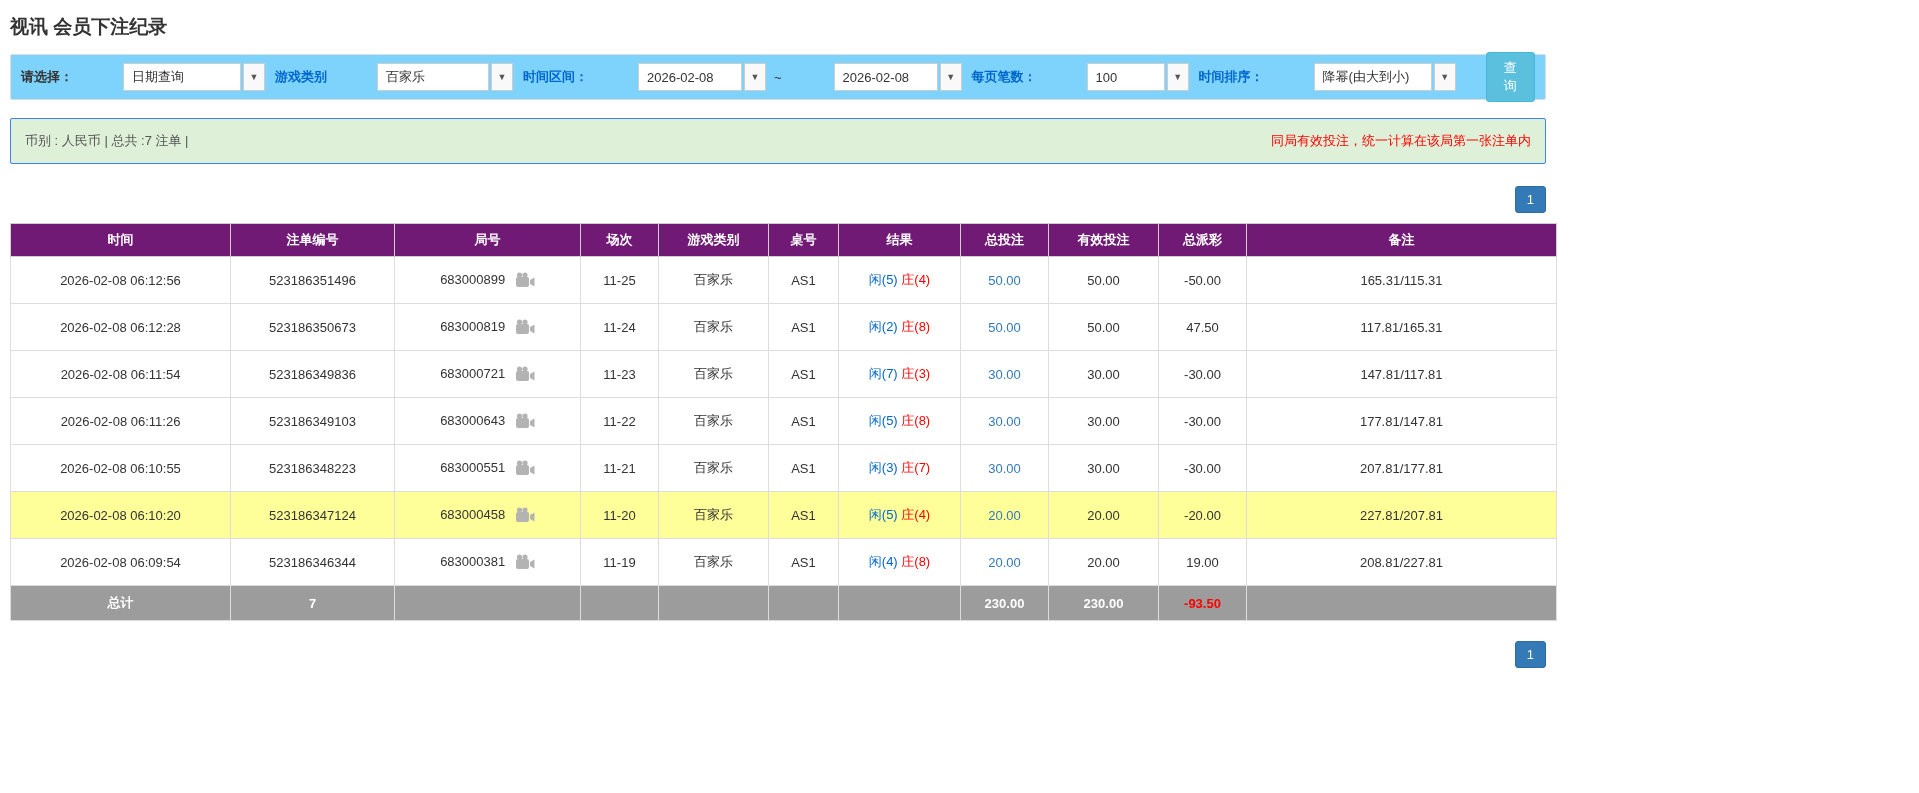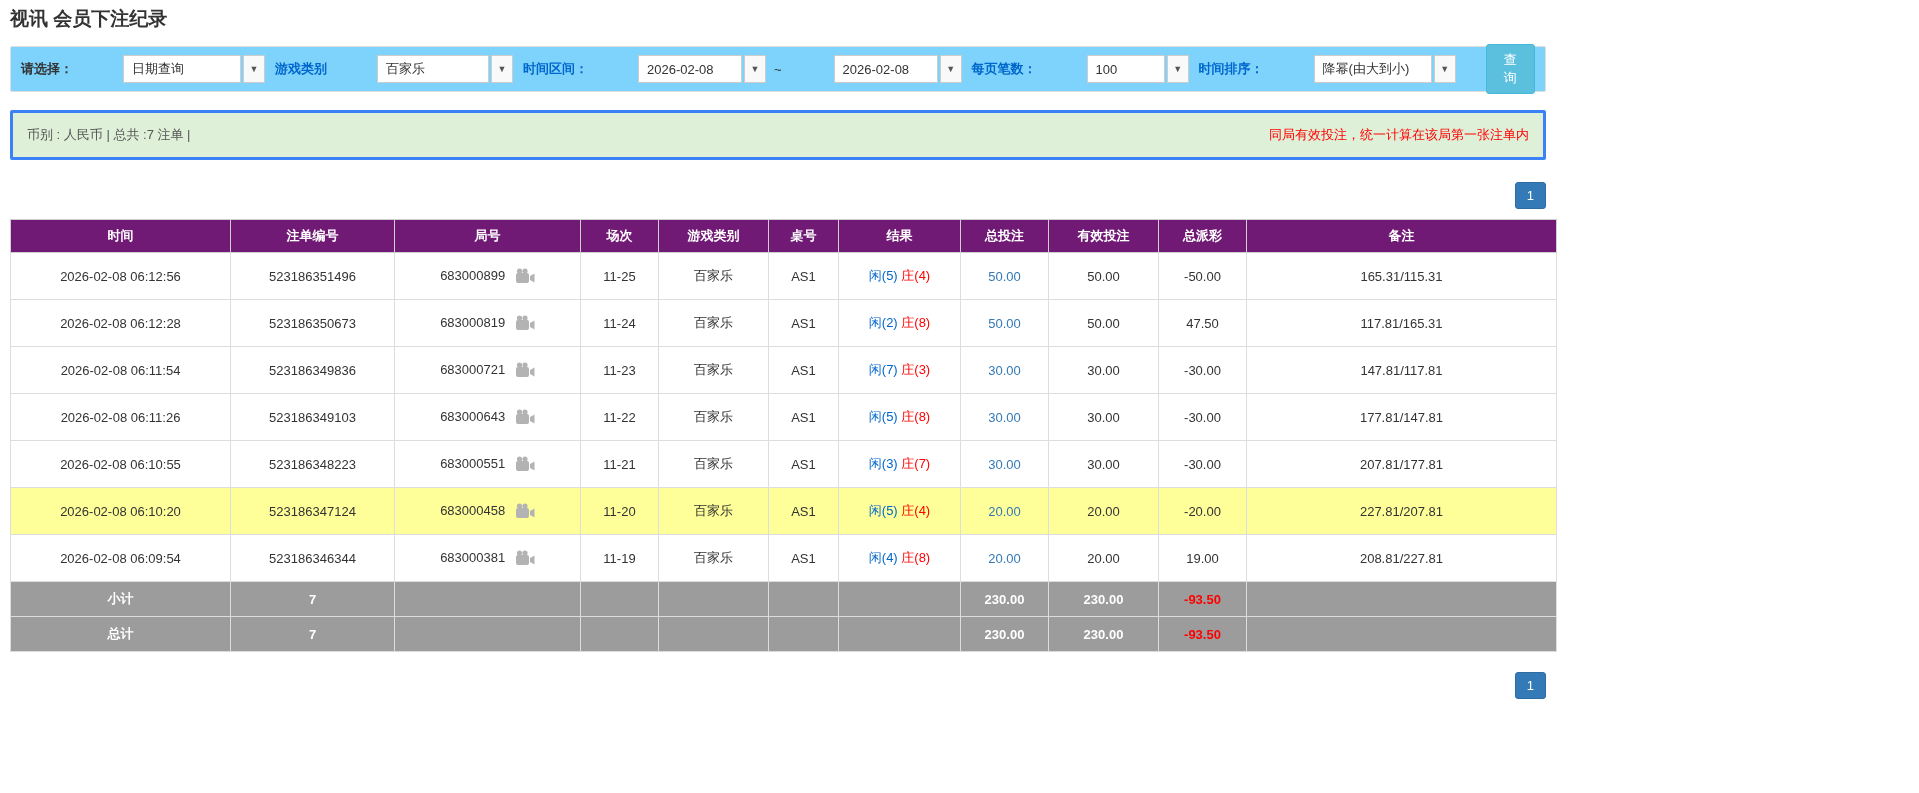--- a/index.html
+++ b/index.html
@@ -11,21 +11,21 @@
     width: 1919px;
     height: 793px;
     overflow: hidden;
   }
   .container { width: 1546px; padding: 6px 0 0 10px; }
 
   h1.page-title {
     font-size: 19px;
     font-weight: 600;
     color: #333;
-    margin: 0 0 14px 0;
+    margin: 8px 0 14px 0;
   }
 
   
   .filter-bar {
     background: #7dd3fc;
     border: 1px solid #ddd;
     border-radius: 2px;
     padding: 8px 10px;
     display: flex;
     align-items: center;
@@ -68,21 +68,21 @@
     border-radius: 3px;
     cursor: pointer;
     margin-left: 20px;
     font-family: Liberation Mono, monospace;
   }
 
   
   .summary-bar {
     margin-top: 18px;
     background: #dff0d8;
-    border: 3px solid #3b82f6;
+    border: 1px solid #3b82f6;
     border-radius: 2px;
     padding: 13px 14px;
     display: flex;
     align-items: center;
     justify-content: space-between;
   }
   .summary-left { color: #555; }
   .summary-right { color: #ff0000; }
 
   
@@ -388,47 +388,34 @@
         <td>11-19</td>
         <td>百家乐</td>
         <td>AS1</td>
         <td><span class="player">闲(4)</span> <span class="banker">庄(8)</span></td>
         <td><a class="bet-link">20.00</a></td>
         <td>20.00</td>
         <td>19.00</td>
         <td>208.81/227.81</td>
       </tr>
 
+
       <tr class="total-row">
-        <td>小计</td>
+        <td>总计</td>
         <td>7</td>
         <td></td>
         <td></td>
         <td></td>
         <td></td>
         <td></td>
         <td>230.00</td>
         <td>230.00</td>
         <td class="neg">-93.50</td>
         <td></td>
       </tr>
-
-      <tr class="total-row">
-        <td>总计</td>
-        <td>7</td>
-        <td></td>
-        <td></td>
-        <td></td>
-        <td></td>
-        <td></td>
-        <td>230.00</td>
-        <td>230.00</td>
-        <td class="neg">-93.50</td>
-        <td></td>
-      </tr>
     </tbody>
   </table>
 
   <div class="pager bottom">
     <span class="page-btn">1</span>
   </div>
 
 </div>
 
 </body></html>

